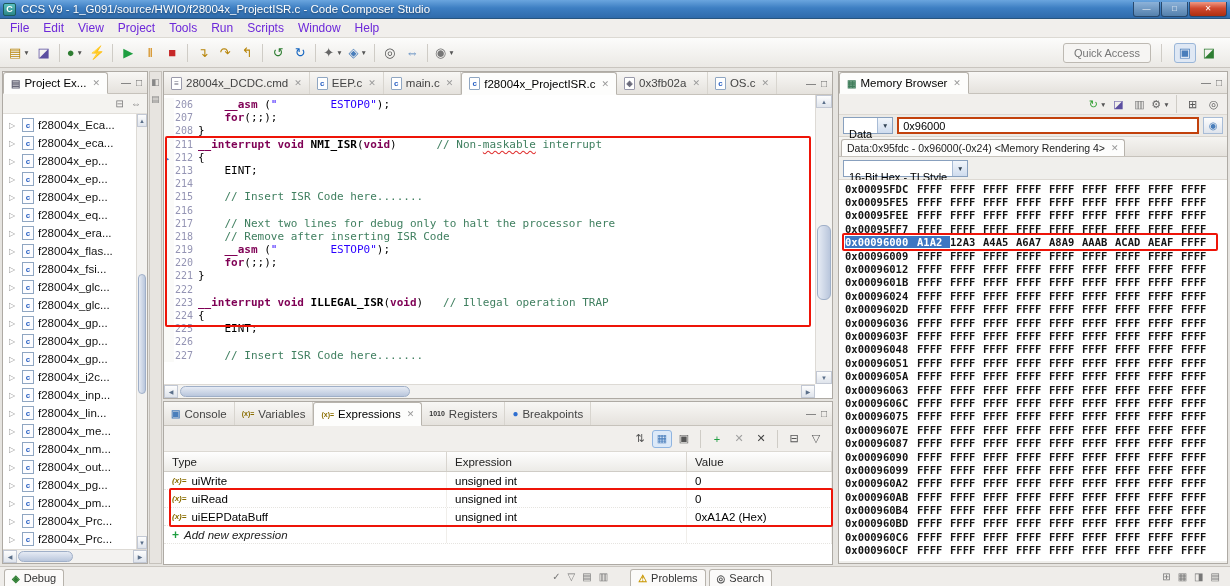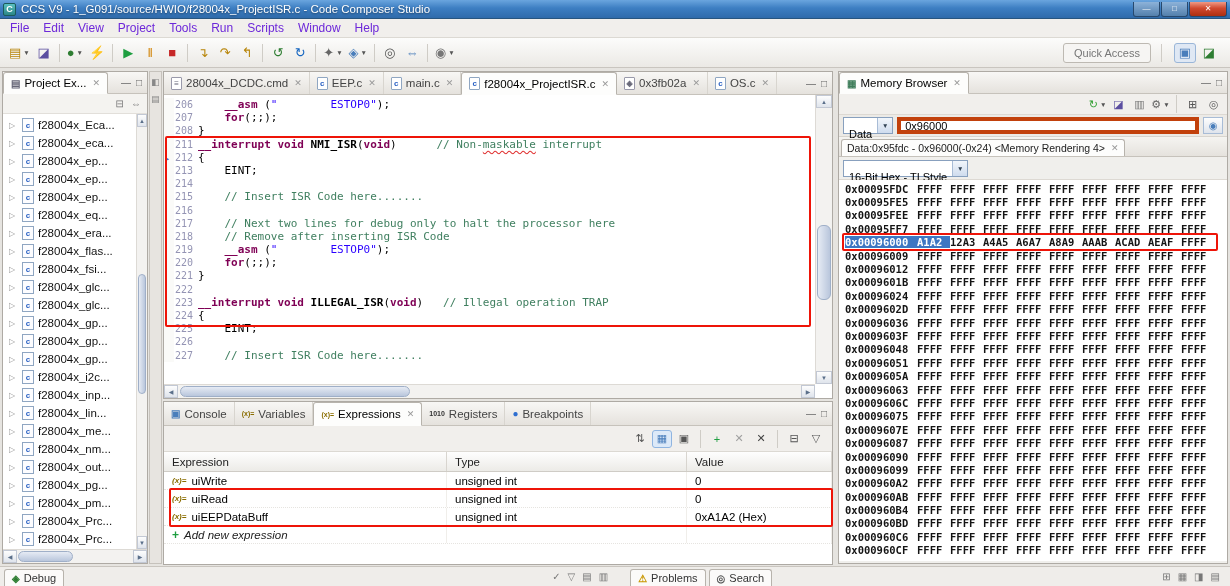--- a/index.html
+++ b/index.html
@@ -93,21 +93,21 @@
 .add-icon{color:#1e9e40;font-weight:bold;font-size:12px;}
 .add-label{font-style:italic;color:#222;}
 
 
 .mb-toolbar{height:21px;display:flex;align-items:center;justify-content:flex-end;gap:2px;padding:0 4px;background:#f1efec;border-bottom:1px solid #ddd9d3;}
 .mb-icon{width:19px;height:17px;display:inline-flex;align-items:center;justify-content:center;font-size:11px;color:#555;}
 .mb-addr-row{height:22px;display:flex;align-items:center;gap:4px;padding:0 4px;background:#eceae6;border-bottom:1px solid #d8d5cf;}
 .combo{height:17px;display:inline-flex;align-items:stretch;border:1px solid #88a0be;background:#fff;font-size:11px;}
 .combo .ctext{padding:16px 5px;display:flex;align-items:center;white-space:nowrap;}
 .combo .cbtn{width:15px;display:flex;align-items:center;justify-content:center;font-size:6.5px;color:#345;background:linear-gradient(#f2f6fb,#cfdcee);border-left:1px solid #a8bcd6;}
-.addr-input{flex:1;height:17px;border:4px solid #c2410c;font-size:11px;padding:0 4px;font-family:"Liberation Sans",sans-serif;min-width:0;}
+.addr-input{flex:1;height:17px;border:2px solid #c2410c;font-size:11px;padding:0 4px;font-family:"Liberation Sans",sans-serif;min-width:0;}
 .go-btn{width:20px;height:17px;display:inline-flex;align-items:center;justify-content:center;border:1px solid #a8bcd6;background:linear-gradient(#fdfdfd,#dfe4ec);color:#4a7ebb;font-size:10px;}
 .mb-rtab-bar{height:20px;background:linear-gradient(#f5f4f1,#e5e2dd);border-bottom:1px solid #c6c2bb;display:flex;align-items:flex-end;padding-left:2px;font-size:10.5px;}
 .mb-rtab{background:#fdfdfc;border:1px solid #b7b3ac;border-bottom:none;border-radius:3px 3px 0 0;padding:2px 5px;display:flex;align-items:center;gap:4px;color:#222;white-space:nowrap;}
 .mb-format-row{height:23px;display:flex;align-items:center;padding:0 4px;background:#f0efec;border-bottom:1px solid #ddd9d3;}
 .mb-dump{position:absolute;left:0;top:108px;right:0;bottom:2px;background:#fff;padding:2px 0 0 6px;font-family:"DejaVu Sans Mono",monospace;font-size:10.5px;font-weight:bold;color:#141414;overflow:hidden;}
 .mrow{display:flex;height:13.4px;align-items:center;}
 .maddr{width:72px;flex:0 0 72px;}
 .mval{width:33px;flex:0 0 33px;}
 .msel{background:#3d76c2;color:#fff;}
 
@@ -484,22 +484,22 @@
       <span class="bp-icon" style="color: rgb(85, 85, 85);">▣</span>
       <span class="tb-sep"></span>
       <span class="bp-icon" style="color: rgb(30, 158, 64);">+</span>
       <span class="bp-icon" style="color: rgb(160, 160, 160);">✕</span>
       <span class="bp-icon" style="color: rgb(68, 68, 68);">✕</span>
       <span class="tb-sep"></span>
       <span class="bp-icon" style="color: rgb(85, 85, 85);">⊟</span>
       <span class="bp-icon" style="color: rgb(85, 85, 85);">▽</span>
     </div>
   <div class="table-header">
+    <span>Type</span>
     <span>Expression</span>
-    <span>Type</span>
     <span>Value</span>
   </div>
   <div class="table-body">
       <div class="t-row">
         <span>
           <span class="var-icon">(x)=</span>
           <span>uiWrite</span>
         </span>
         <span>unsigned int</span>
         <span>0</span>

